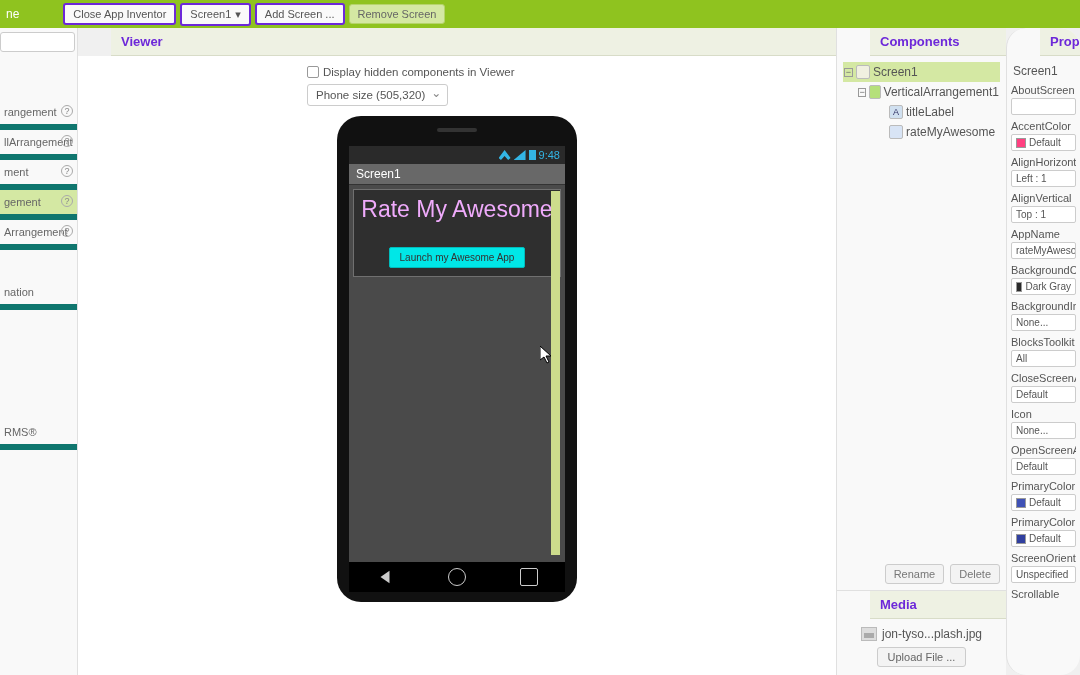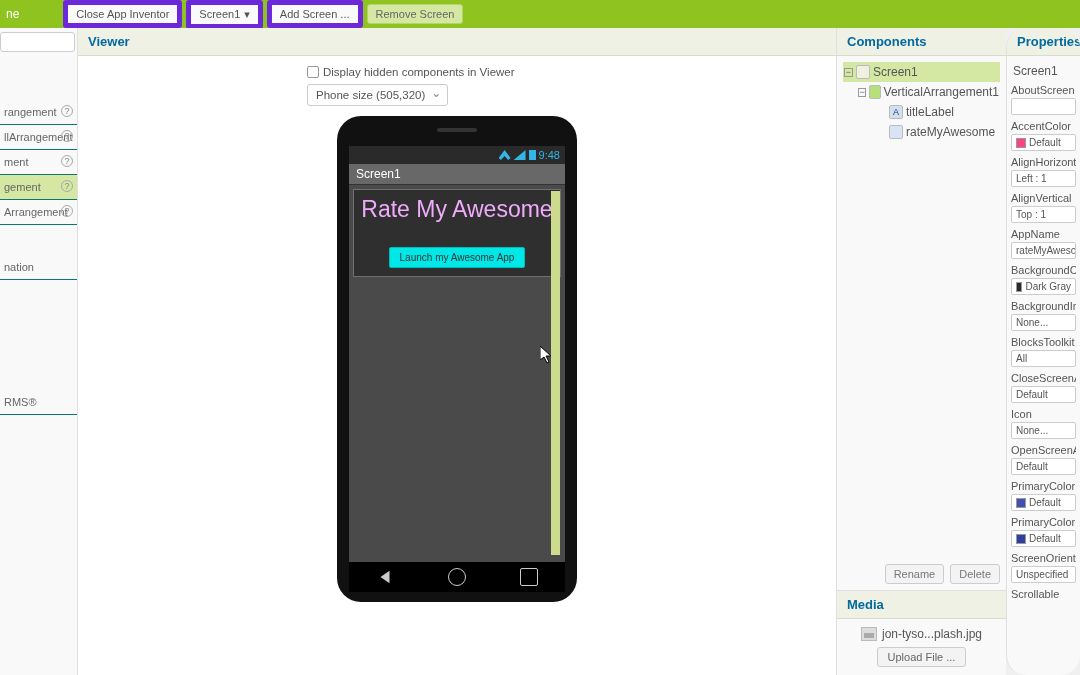--- a/index.html
+++ b/index.html
@@ -23,21 +23,21 @@
     padding: 0 6px;
     gap: 4px;
   }
   .topbar .title {
     color: #fff;
     font-weight: 500;
     padding-right: 40px;
   }
   .tb-btn {
     background: #fafafa;
-    border: 5px solid #6d28d9;
+    border: 2px solid #6d28d9;
     border-radius: 3px;
     padding: 3px 8px;
     font-size: 11px;
     color: #555;
     cursor: pointer;
     display: flex;
     align-items: center;
     gap: 4px;
   }
   .tb-btn.muted { background: #d4e8a3; border: 1px solid #b5d46b; color: #666; }
@@ -57,21 +57,21 @@
   }
   .palette .search {
     margin: 4px 2px 8px 0;
     border: 1px solid #ccc;
     border-radius: 3px;
     height: 20px;
     background: #fff;
   }
   .palette .item {
     padding: 6px 4px;
-    border-bottom: 1px solid #0f766e;
+    border-bottom: 6px solid #0f766e;
     font-size: 11px;
     color: #666;
     white-space: nowrap;
     overflow: hidden;
     position: relative;
   }
   .palette .item.selected {
     background: #d4e8a3;
   }
   .palette .item .help {
@@ -92,21 +92,22 @@
     flex: 1;
     display: flex;
     flex-direction: column;
   }
   .panel-header {
     background: #eef1e3;
     border-bottom: 1px solid #d8dcc8;
     padding: 6px 10px;
     font-size: 13px;
     font-weight: 600;
-    color: #0369a1;
+    color: #6d28d9;
+    margin-left: 33px;
   }
   .viewer-body {
     flex: 1;
     background: #fff;
     padding: 10px 0 0 0;
     display: flex;
     flex-direction: column;
     align-items: center;
   }
   .viewer-controls {

